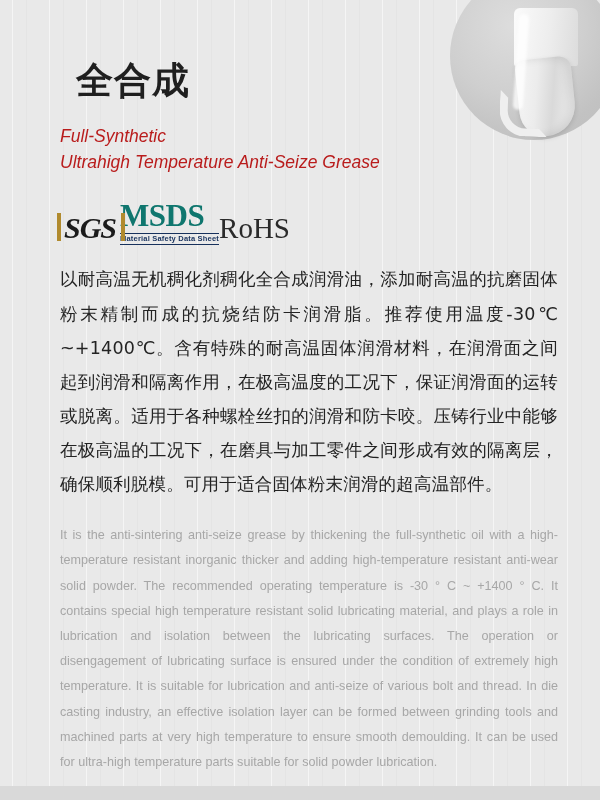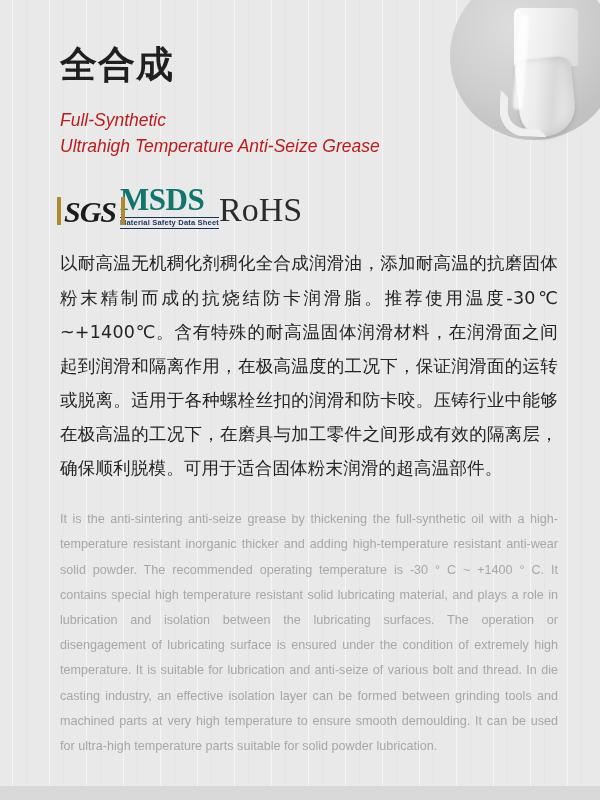--- a/index.html
+++ b/index.html
@@ -83,21 +83,21 @@
     transform: rotate(4deg);
     filter: blur(1px);
   }
 
   .content {
     position: relative;
     padding: 44px 42px 0 60px;
   }
 
   h1.title-cn {
-    margin: 0;
+    margin: 16px;
     font-size: 37px;
     line-height: 1.14;
     font-weight: bold;
     color: #1f1f1f;
     letter-spacing: 1px;
     font-family: "DejaVu Sans", sans-serif;
   }
   h1.title-cn .accent {
     display: block;
     color: #d6007f;
@@ -152,21 +152,21 @@
     font-weight: bold;
     letter-spacing: 0.2px;
     color: #17315c;
     border-top: 1.5px solid #17315c;
     border-bottom: 1.5px solid #17315c;
     padding: 1px 0;
     text-align: center;
   }
   .rohs {
     font-family: "Liberation Serif", serif;
-    font-size: 34px;
+    font-size: 29px;
     color: #2b2b2b;
     letter-spacing: 0px;
     margin-top: 36px;
   }
 
   .body-cn {
     font-size: 17.5px;
     line-height: 1.95;
     color: #232323;
     text-align: justify;

